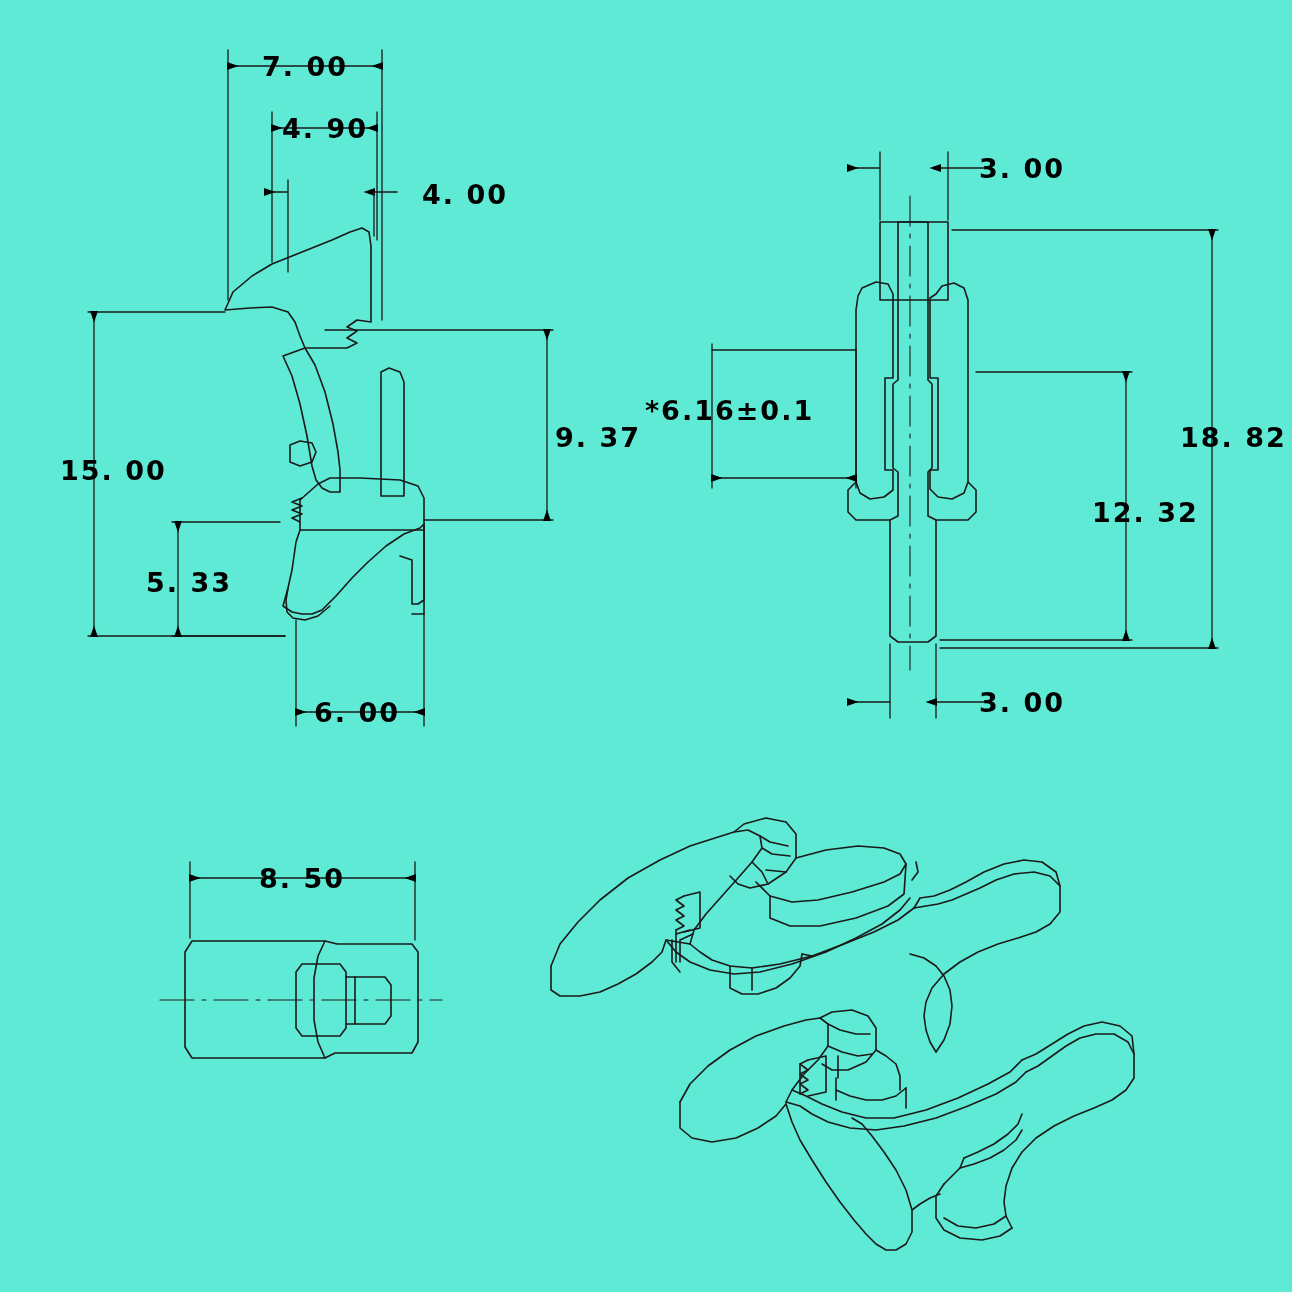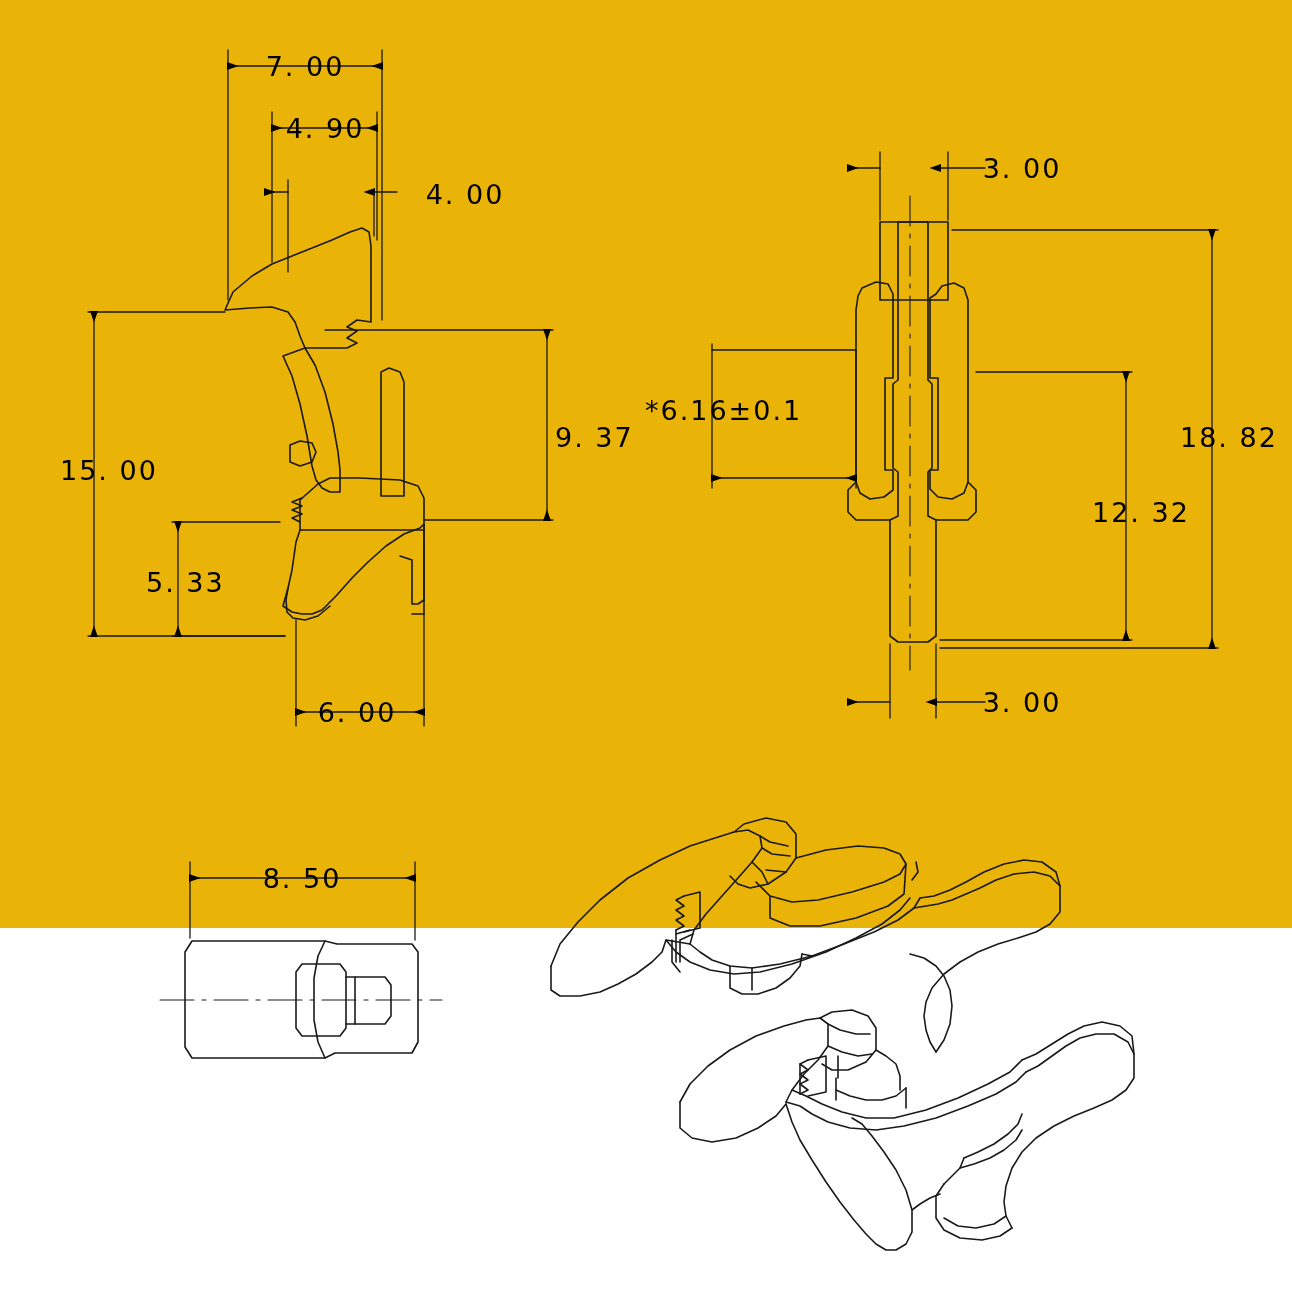--- a/index.html
+++ b/index.html
@@ -10,22 +10,23 @@
   body {
     width: 1292px;
     height: 1292px;
     font-family: "DejaVu Sans", sans-serif;
     color: #000000;
     overflow: hidden;
   }
   #sheet {
     position: relative;
     width: 1292px;
-    height: 928px;
-    background: #eab308;
+    height: 1292px;
+    background: #5eead4;
+    font-weight: bold;
   }
   svg.drawing {
     position: absolute;
     left: 0;
     top: 0;
     width: 1292px;
     height: 1292px;
   }
   .dimtext {
     font-family: "DejaVu Sans", sans-serif;

